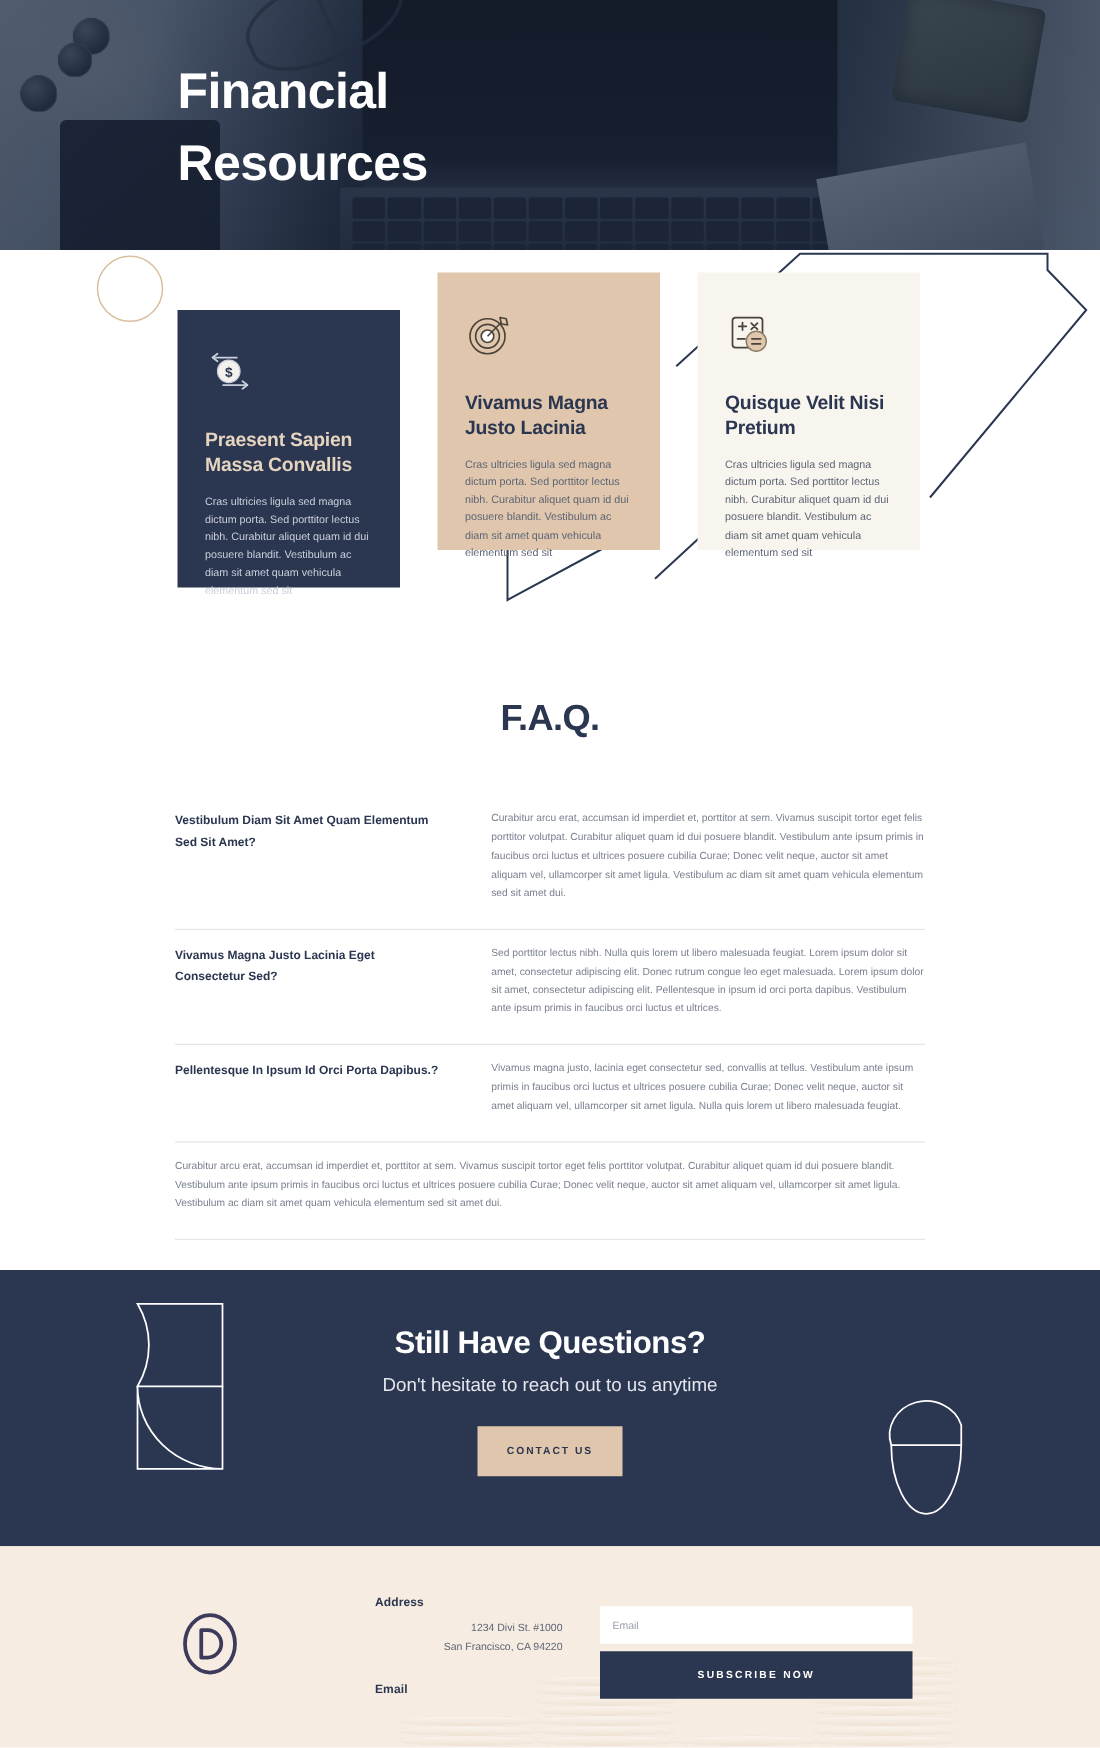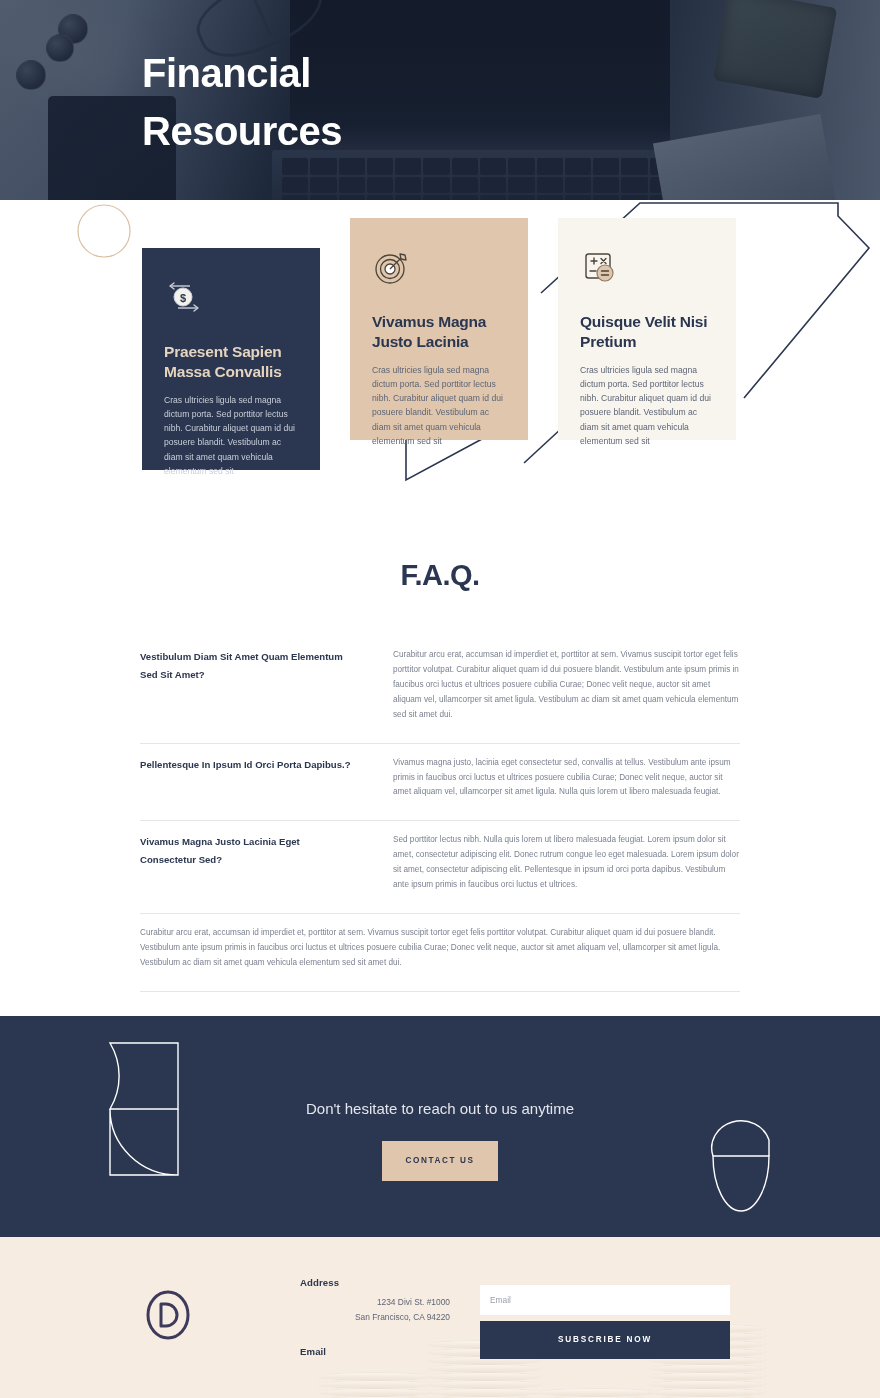--- a/index.html
+++ b/index.html
@@ -312,43 +312,44 @@
 <section class="faq-section">
   <h2 class="faq-title">F.A.Q.</h2>
   <div class="faq-list">
 
     <div class="faq-row">
       <div class="faq-q">Vestibulum Diam Sit Amet Quam Elementum Sed Sit Amet?</div>
       <div class="faq-a">Curabitur arcu erat, accumsan id imperdiet et, porttitor at sem. Vivamus suscipit tortor eget felis porttitor volutpat. Curabitur aliquet quam id dui posuere blandit. Vestibulum ante ipsum primis in faucibus orci luctus et ultrices posuere cubilia Curae; Donec velit neque, auctor sit amet aliquam vel, ullamcorper sit amet ligula. Vestibulum ac diam sit amet quam vehicula elementum sed sit amet dui.</div>
     </div>
 
     <div class="faq-row">
+      <div class="faq-q">Vivamus Magna Justo Lacinia Eget Consectetur Sed?</div>
+      <div class="faq-a">Sed porttitor lectus nibh. Nulla quis lorem ut libero malesuada feugiat. Lorem ipsum dolor sit amet, consectetur adipiscing elit. Donec rutrum congue leo eget malesuada. Lorem ipsum dolor sit amet, consectetur adipiscing elit. Pellentesque in ipsum id orci porta dapibus. Vestibulum ante ipsum primis in faucibus orci luctus et ultrices.</div>
+    </div>
+
+    <div class="faq-row">
       <div class="faq-q">Pellentesque In Ipsum Id Orci Porta Dapibus.?</div>
       <div class="faq-a">Vivamus magna justo, lacinia eget consectetur sed, convallis at tellus. Vestibulum ante ipsum primis in faucibus orci luctus et ultrices posuere cubilia Curae; Donec velit neque, auctor sit amet aliquam vel, ullamcorper sit amet ligula. Nulla quis lorem ut libero malesuada feugiat.</div>
-    </div>
-
-    <div class="faq-row">
-      <div class="faq-q">Vivamus Magna Justo Lacinia Eget Consectetur Sed?</div>
-      <div class="faq-a">Sed porttitor lectus nibh. Nulla quis lorem ut libero malesuada feugiat. Lorem ipsum dolor sit amet, consectetur adipiscing elit. Donec rutrum congue leo eget malesuada. Lorem ipsum dolor sit amet, consectetur adipiscing elit. Pellentesque in ipsum id orci porta dapibus. Vestibulum ante ipsum primis in faucibus orci luctus et ultrices.</div>
     </div>
 
     <div class="faq-row">
       <div class="faq-a">Curabitur arcu erat, accumsan id imperdiet et, porttitor at sem. Vivamus suscipit tortor eget felis porttitor volutpat. Curabitur aliquet quam id dui posuere blandit. Vestibulum ante ipsum primis in faucibus orci luctus et ultrices posuere cubilia Curae; Donec velit neque, auctor sit amet aliquam vel, ullamcorper sit amet ligula. Vestibulum ac diam sit amet quam vehicula elementum sed sit amet dui.</div>
     </div>
 
   </div>
 </section>
 
 <section class="cta">
   <svg class="cta-inner" viewBox="0 0 880 221">
     <path d="M110 27 L178 27 L178 93 L110 93 A 68 66 0 0 0 110 27 Z" fill="none" stroke="#ffffff" stroke-width="1.4"></path>
     <path d="M178 93 L178 159 L110 159 L110 93 A 68 66 0 0 0 178 159 Z" fill="none" stroke="#ffffff" stroke-width="1.4"></path>
     <path d="M713 140 A 28 55 0 1 0 769 140 L769 140 L713 140 Z" fill="none" stroke="#ffffff" stroke-width="1.4"></path>
     <path d="M769 140 L769 124 A 28 26 0 0 0 713 140" fill="none" stroke="#ffffff" stroke-width="1.4"></path>
   </svg>
+  <h2 class="cta-h2">Still Have Questions?</h2>
   <p class="cta-sub">Don't hesitate to reach out to us anytime</p>
   <button class="cta-btn">CONTACT US</button>
 </section>
 
 <footer class="footer">
   <div class="coins">
 
     <div class="coin-stack" style="left:215px;width:120px;">
       <span style="width:120px"></span>
         <span style="width:120px"></span>

